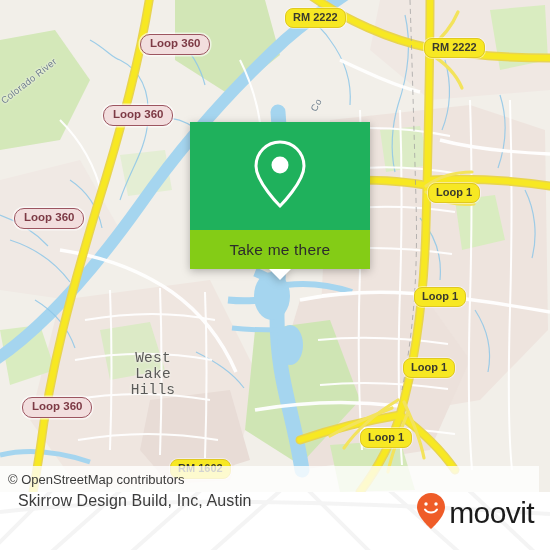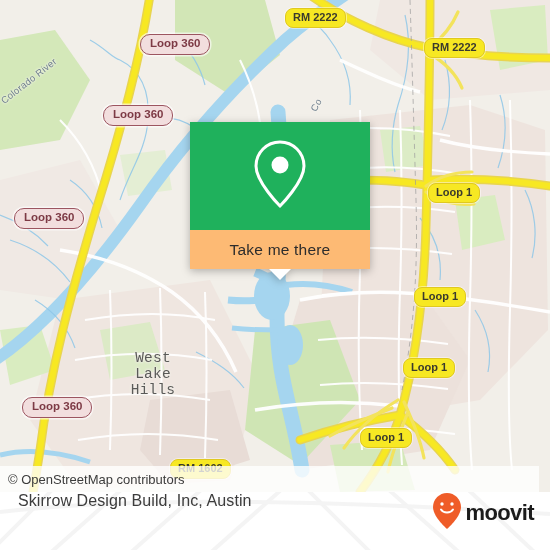--- a/index.html
+++ b/index.html
@@ -77,21 +77,21 @@
     filter: drop-shadow(0 2px 4px rgba(0,0,0,.28));
     z-index: 40;
   }
   #popup-head {
     height: 108px;
     background: #1fb15c;
     display: flex; align-items: center; justify-content: center;
   }
   #popup-foot {
     height: 39px;
-    background: #fdba74;
+    background: #84cc16;
     display: flex; align-items: center; justify-content: center;
     color: #2c2c2c;
     font-size: 15.5px;
     letter-spacing: .2px;
   }
   #popup-tail {
     width: 0; height: 0; margin: 0 auto;
     border-left: 11px solid transparent;
     border-right: 11px solid transparent;
     border-top: 11px solid #ffffff;
@@ -120,21 +120,21 @@
   }
   #footer-wm { position: absolute; inset: 0; opacity: .055; }
   #footer-title {
     position: relative;
     color: #3c3c3c;
     font-size: 16px;
     letter-spacing: .1px;
     white-space: nowrap;
   }
   #brand { position: relative; display: flex; align-items: center; gap: 3px; }
-  #brand-word { color: #1b1b1b; font-size: 22px; font-weight: bold; letter-spacing: -.6px; }
+  #brand-word { color: #1b1b1b; font-size: 30px; font-weight: normal; letter-spacing: -.6px; }
 </style>
 </head>
 <body>
 
 <div id="app">
 
   <div id="map">
     <svg width="550" height="492" viewBox="0 0 550 492">
       <defs>
         <clipPath id="mclip">

